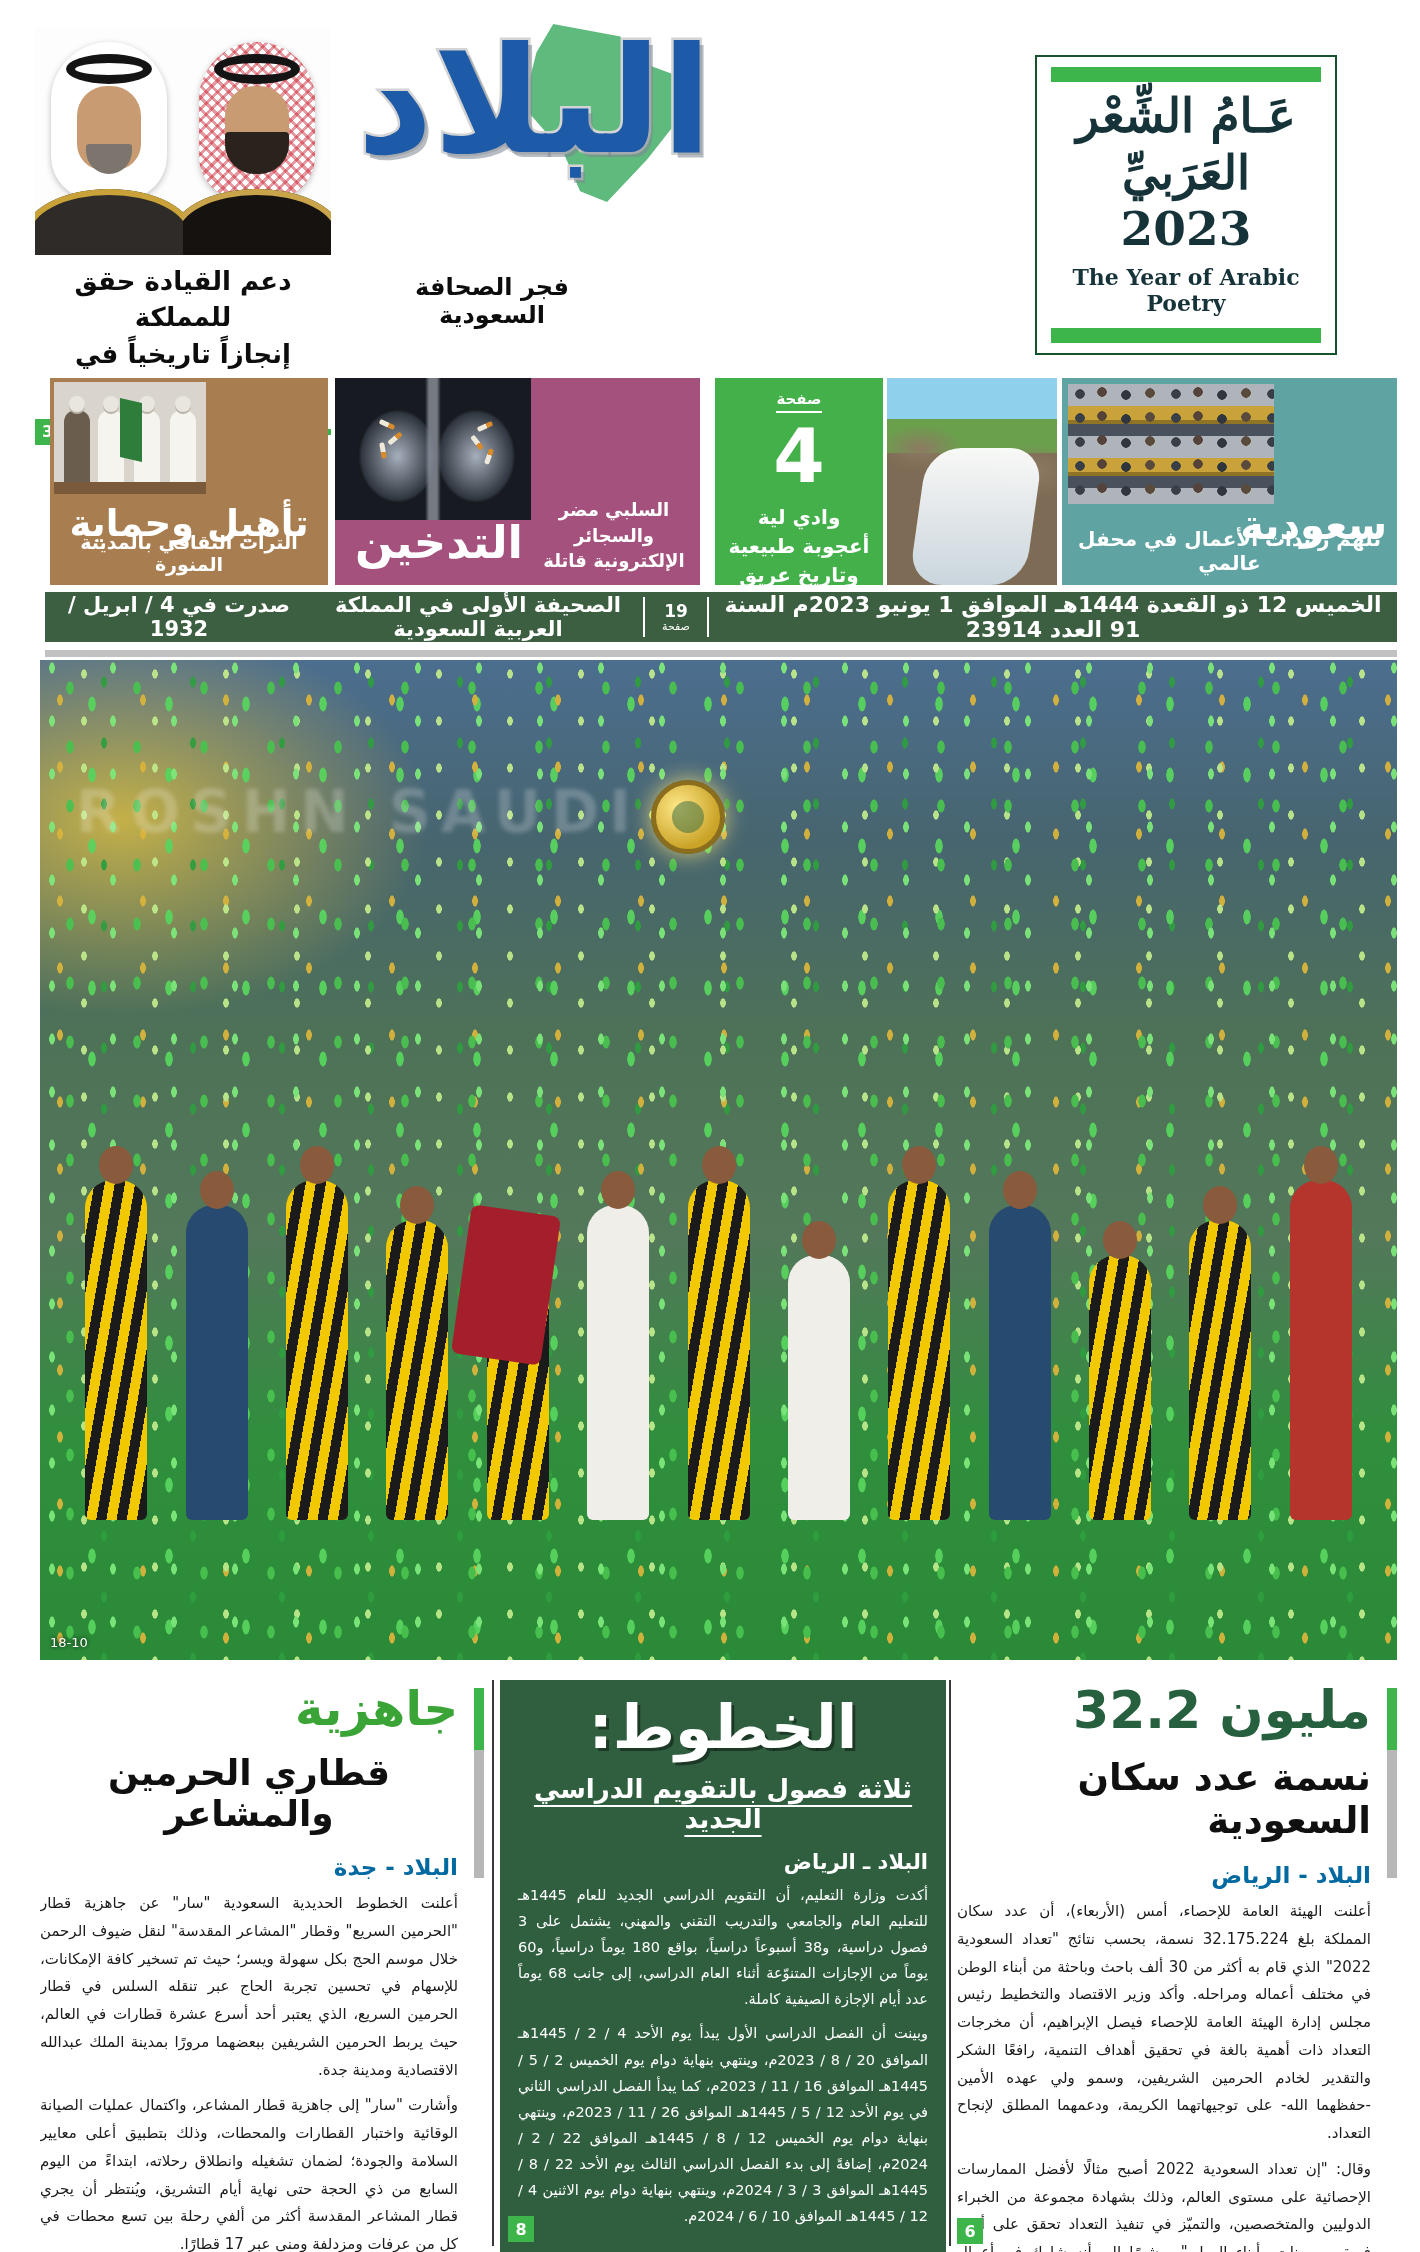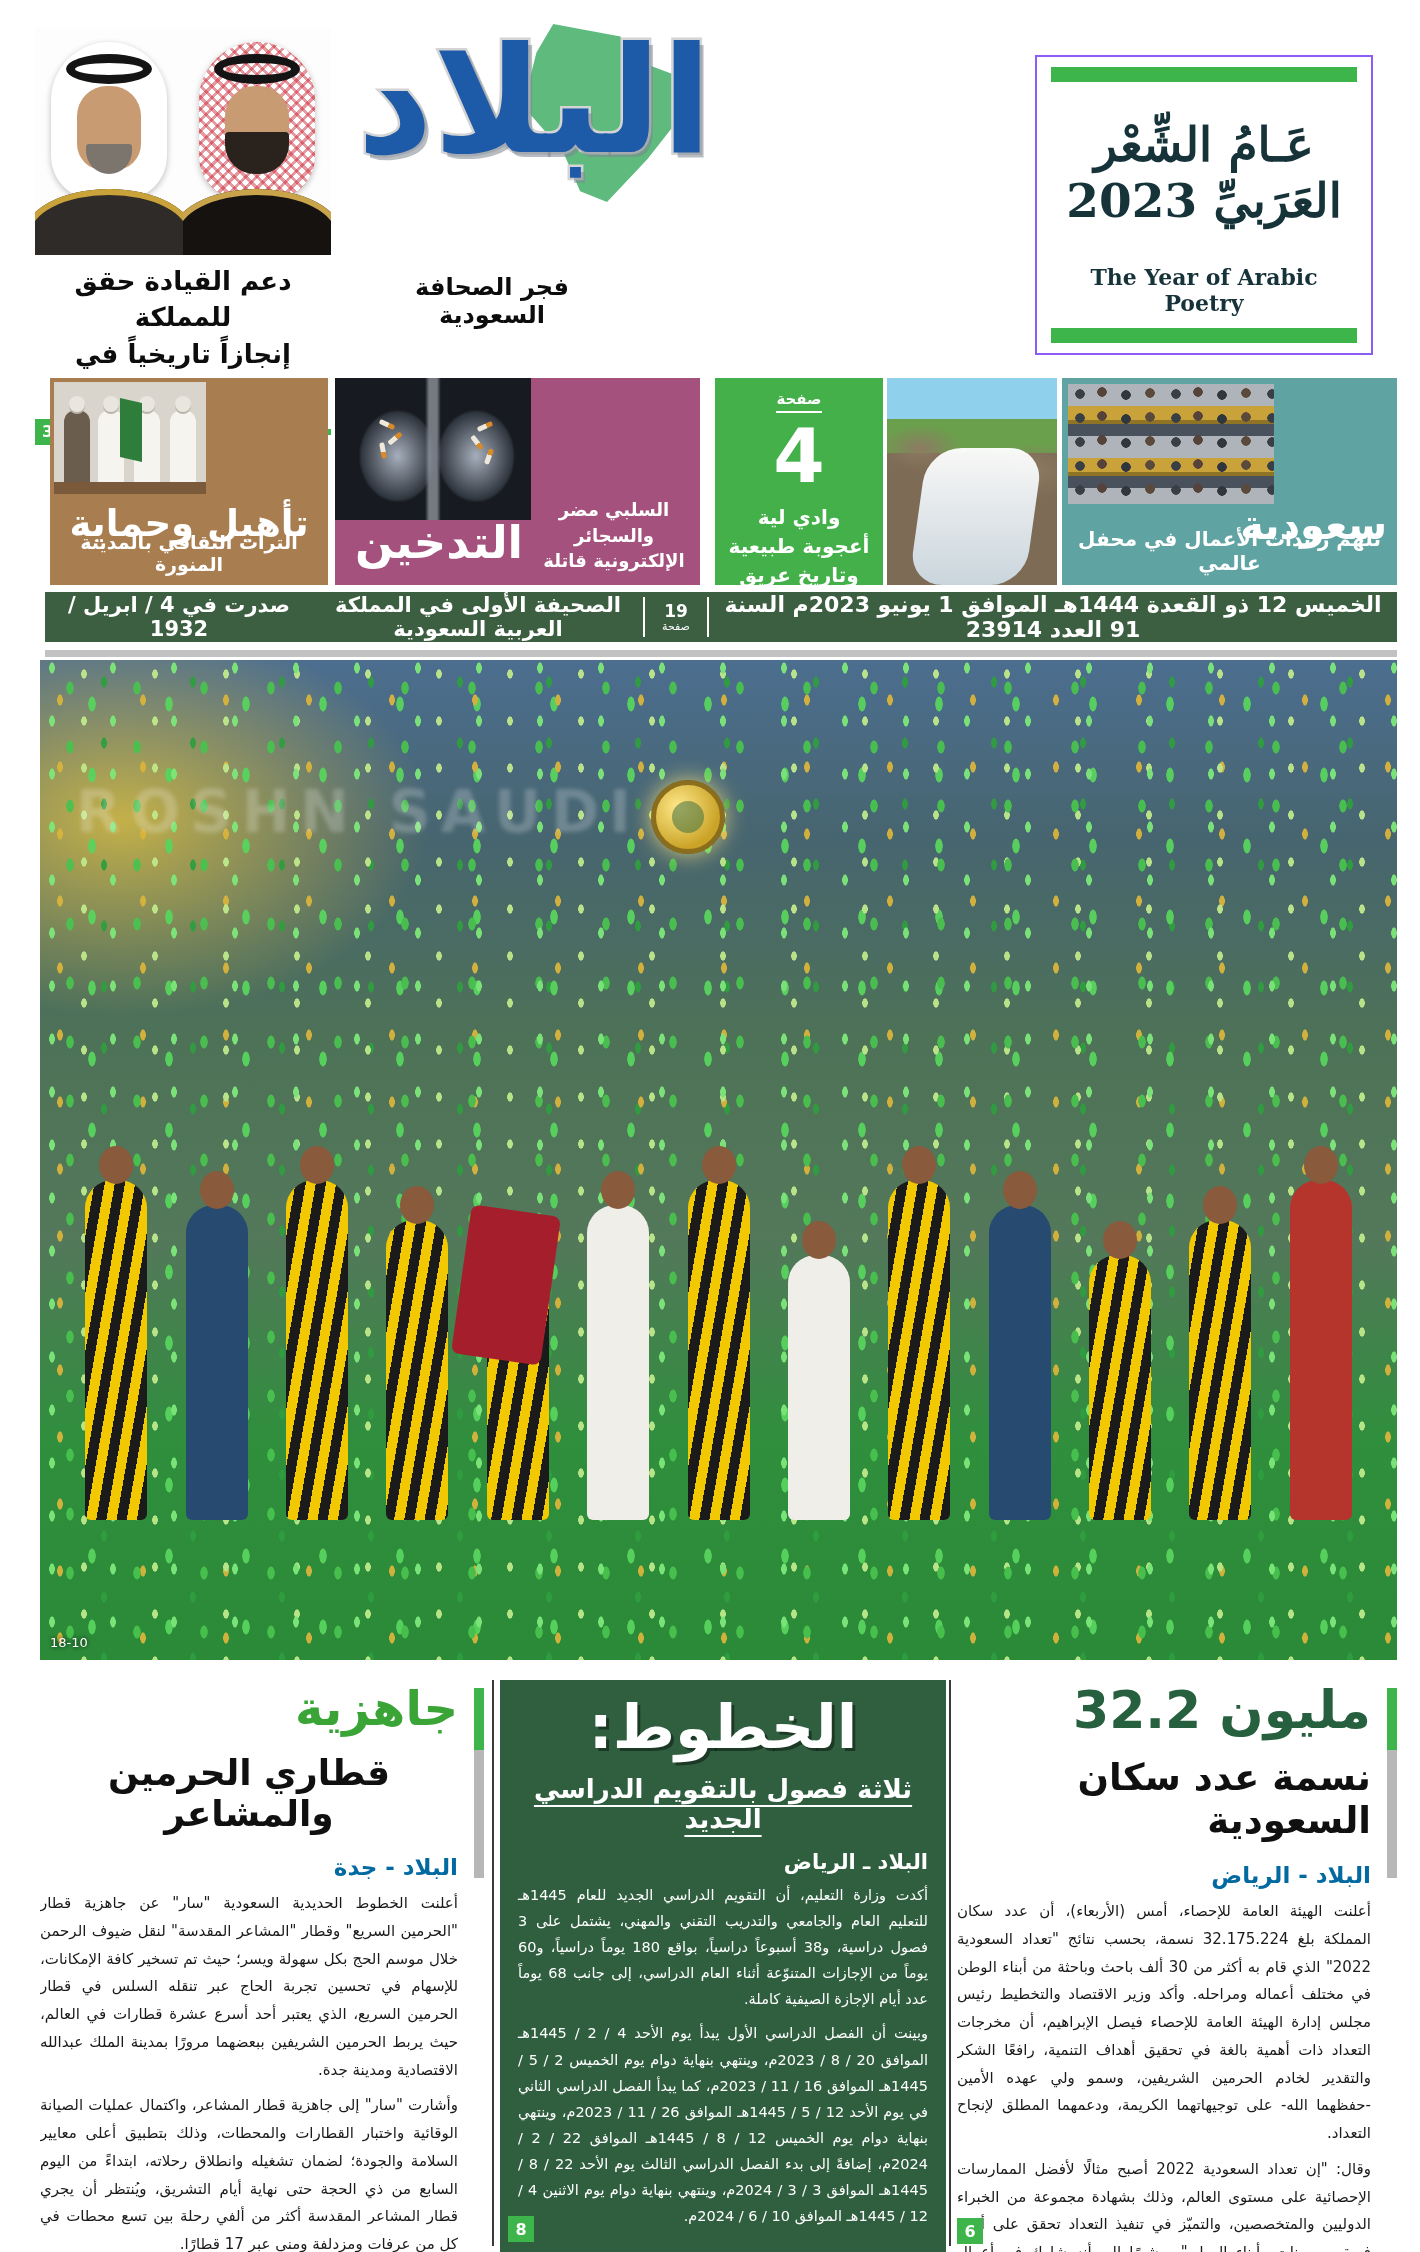--- a/index.html
+++ b/index.html
@@ -41,22 +41,22 @@
   .logo-block { position:absolute; left:330px; top:16px; width:372px; height:315px;margin-left:31px; }
   .ksa-map { position:absolute; top:8px; right:42px; width:168px; height:178px; background:#5eba7d;
     clip-path:polygon(18% 0, 58% 7%, 66% 20%, 100% 32%, 94% 52%, 74% 76%, 50% 100%, 34% 94%, 24% 72%, 0 46%, 8% 16%); }
   .logo-text { position:absolute; top:4px; right:4px; width:100%; text-align:left; direction:rtl;
     font-size:148px; font-weight:bold; color:#1d5aa8; line-height:1.1;
     -webkit-text-stroke:5px #d4d4d4; paint-order:stroke fill;
     text-shadow:4px 5px 0 rgba(125,135,145,.55); }
   .logo-tagline { position:absolute; bottom:2px; left:6px; width:250px; text-align:center;
     font-size:24px; font-weight:bold; color:#0d0d0d; }
   
-  .poetry-box { position:absolute; left:1035px; top:55px; width:338px; height:300px;
-    border:2px solid #8b5cf6; background:#fff; padding:10px 14px;
+  .poetry-box { position:absolute; left:1035px; top:55px; width:302px; height:300px;
+    border:2px solid #14532d; background:#fff; padding:10px 14px;
     display:flex; flex-direction:column; }
   .poetry-bar { height:15px; background:#3db54a; flex:0 0 auto; }
   .poetry-title { flex:1; display:flex; flex-direction:column; justify-content:center;
     text-align:center; font-family:"DejaVu Serif", serif; font-weight:bold;
     color:#17333a; font-size:47px; line-height:1.2; }
   .poetry-sub { text-align:center; font-family:"DejaVu Serif", serif; font-weight:bold;
     color:#17333a; font-size:22px; margin-bottom:12px; }
   
   .promo { position:absolute; top:378px; height:207px; color:#fff; overflow:hidden; }
   .p-label { position:absolute; font-size:15px; font-weight:bold;

